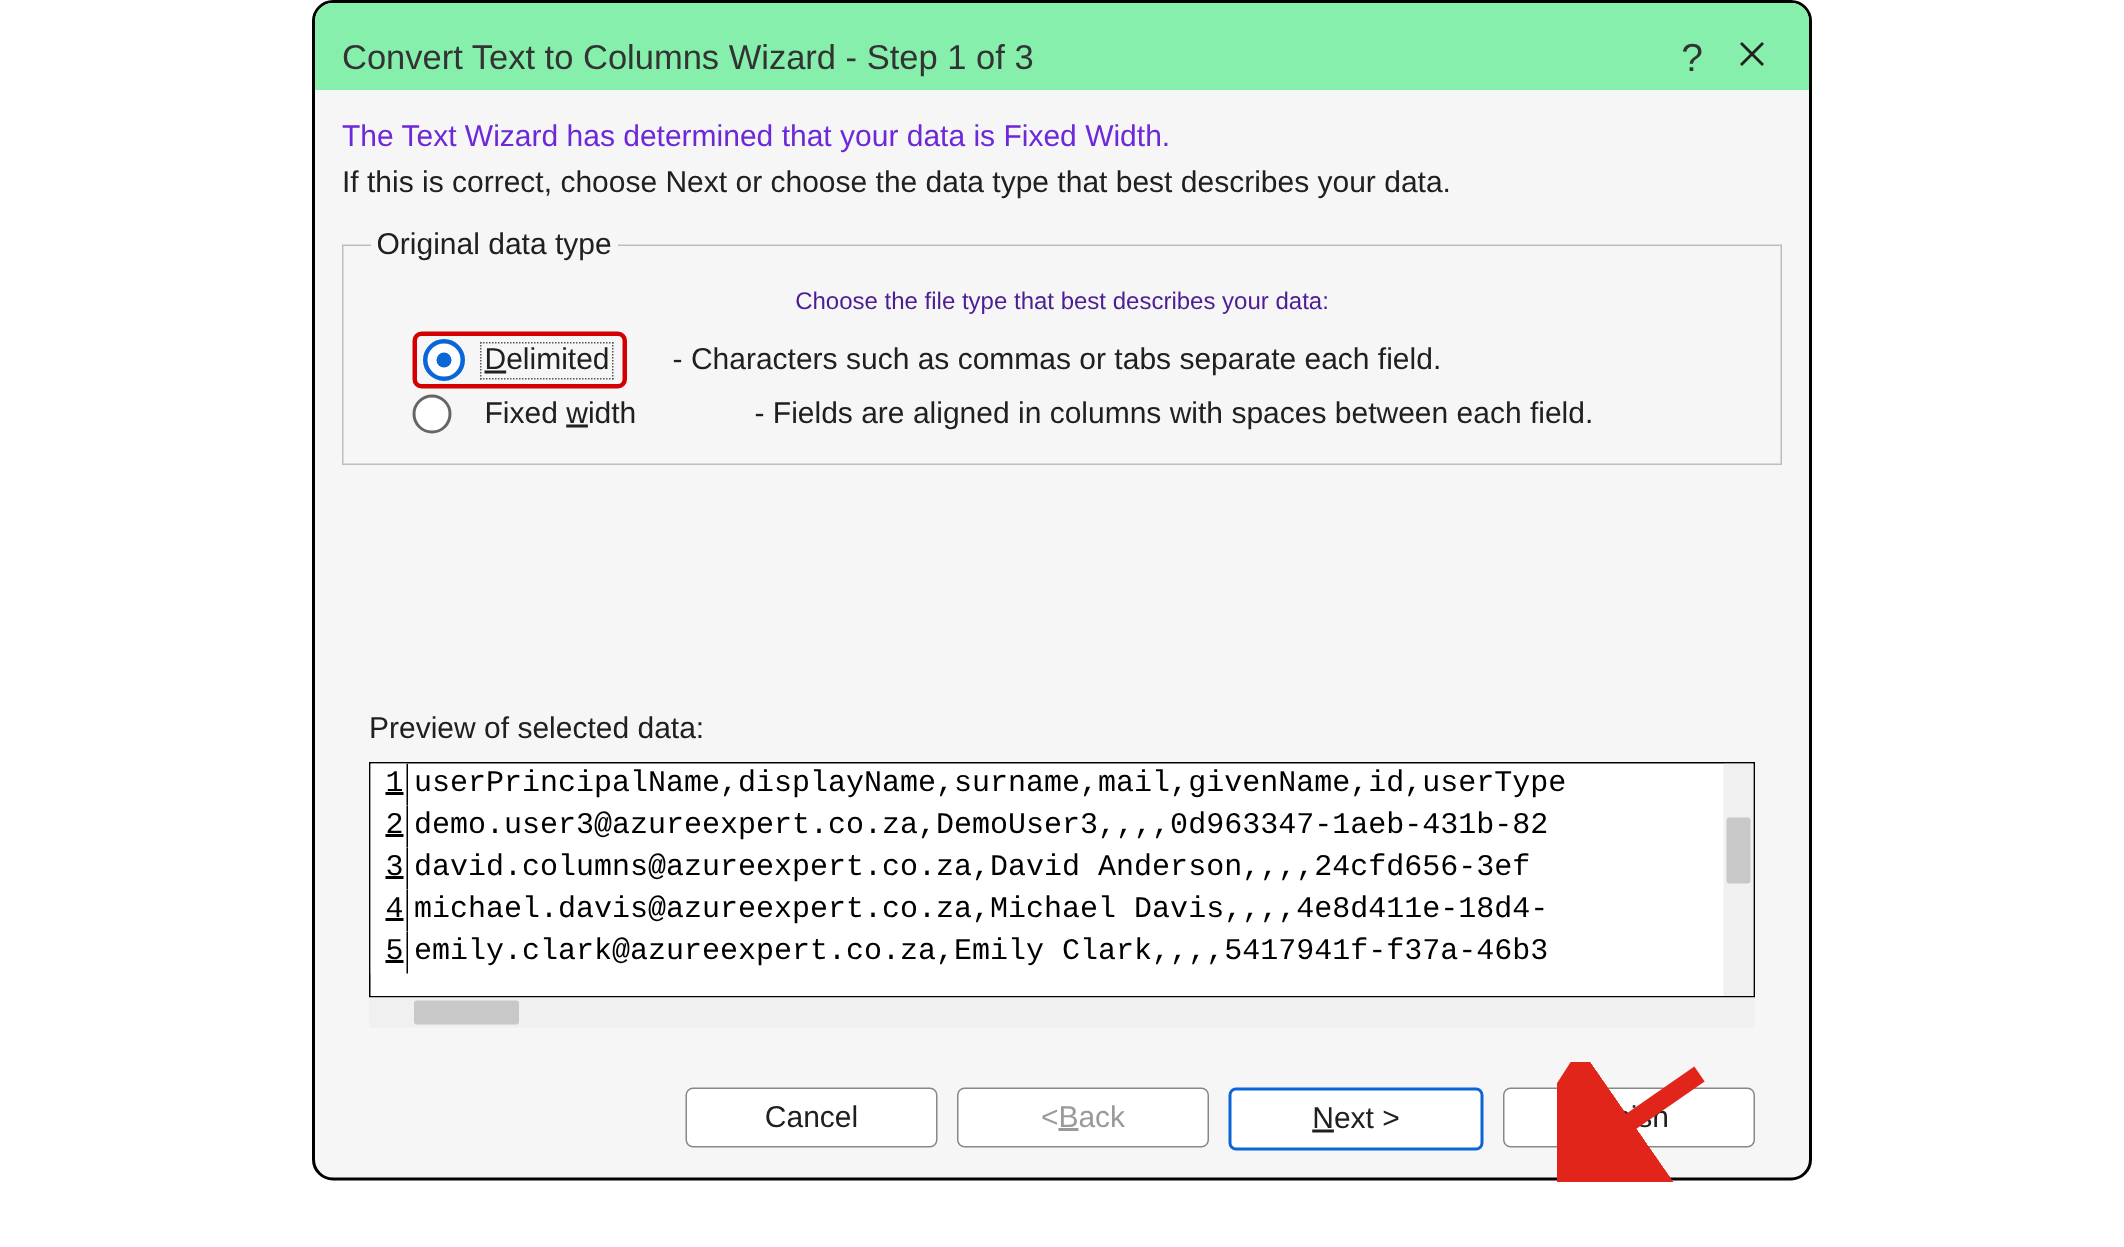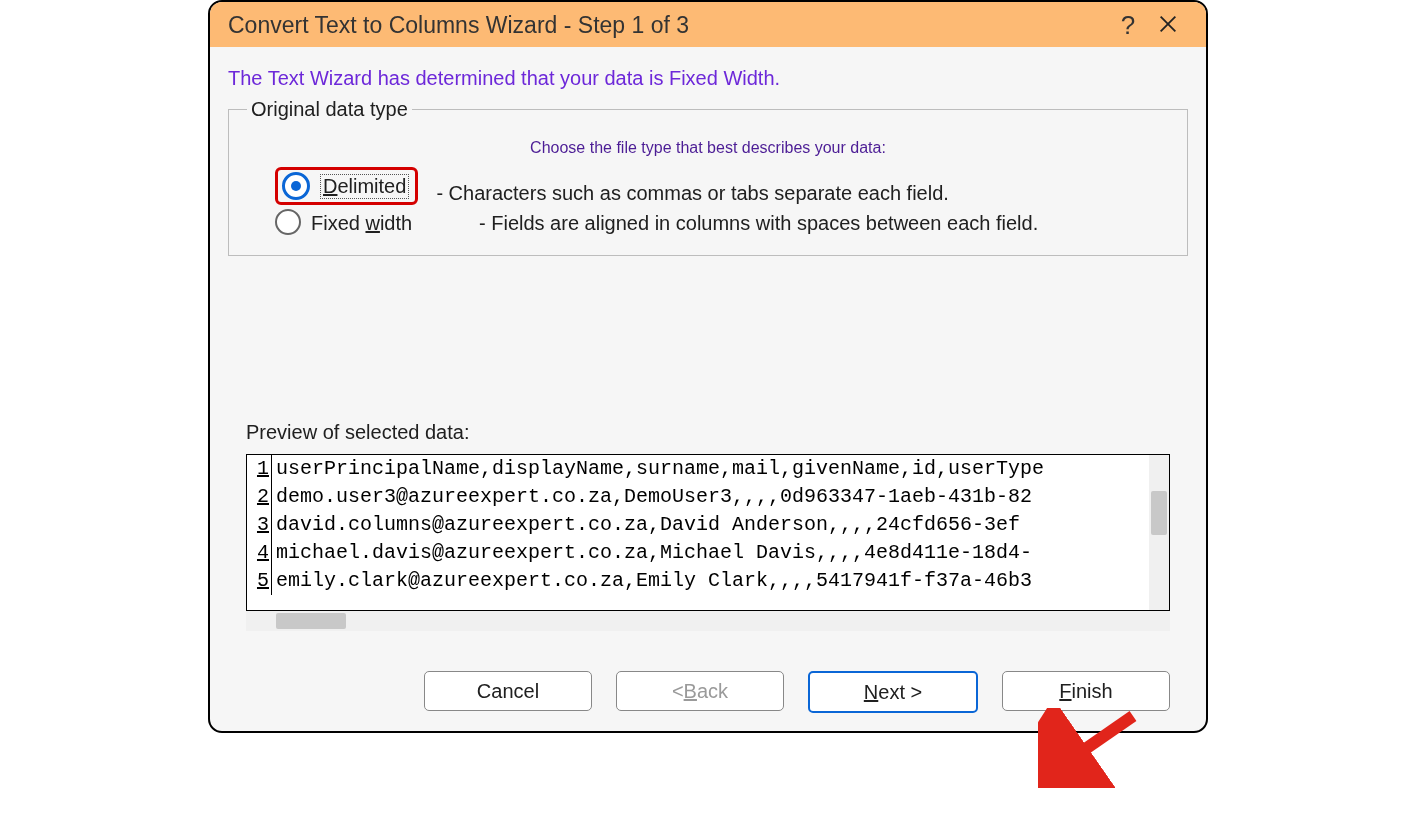--- a/index.html
+++ b/index.html
@@ -19,22 +19,22 @@
     border-radius: 14px;
     background: #f6f6f6;
     box-shadow: 0 0 0 1px rgba(0,0,0,0);
     margin-top: 0;
     box-sizing: border-box;
     overflow: hidden;
   }
   .titlebar {
     display: flex;
     align-items: center;
-    padding: 8px 18px 6px 18px;
-    background: #fdba74;
+    padding: 21px 18px 6px 18px;
+    background: #86efac;
   }
   .title {
     font-size: 23px;
     color: #333;
     flex: 1;
   }
   .help-icon {
     font-size: 26px;
     color: #333;
     width: 40px;
@@ -71,24 +71,25 @@
     padding: 0 4px;
   }
   .choose-text {
     font-size: 16px;
     color: #4c1d95;
     margin: 6px 0 10px 0;
     text-align: center;
   }
   .radio-row {
     display: flex;
-    align-items: flex-end;
+    align-items: center;
     margin: 4px 0 4px 28px;
     font-size: 20px;
     color: #202020;
+    gap: 12px;
   }
   .radio-outer {
     width: 22px;
     height: 22px;
     border-radius: 50%;
     border: 2px solid #666;
     display: flex;
     align-items: center;
     justify-content: center;
     margin-right: 10px;
@@ -191,21 +192,21 @@
     left: 30px;
     top: 2px;
     height: 16px;
     width: 70px;
     background: #c8c8c8;
     border-radius: 2px;
   }
   .button-row {
     display: flex;
     justify-content: flex-end;
-    gap: 24px;
+    gap: 13px;
     padding: 40px 18px 18px 18px;
   }
   .btn {
     min-width: 142px;
     height: 38px;
     background: #fff;
     border: 1px solid #888;
     border-radius: 5px;
     font-size: 20px;
     color: #202020;
@@ -243,20 +244,21 @@
     <div class="close-icon">
       <svg viewBox="0 0 24 24">
             <line x1="4" y1="4" x2="20" y2="20" stroke="#222" stroke-width="2"></line>
             <line x1="20" y1="4" x2="4" y2="20" stroke="#222" stroke-width="2"></line>
           </svg>
     </div>
   </div>
 
   <div class="body-area">
     <div class="intro1">The Text Wizard has determined that your data is Fixed Width.</div>
+    <div class="intro2">If this is correct, choose Next or choose the data type that best describes your data.</div>
 
     <fieldset class="group">
       <legend>Original data type</legend>
       <div class="choose-text">
         <span>Choose the file type that best describes your data:</span>
       </div>
 
       <div class="radio-row">
         <span class="highlight-box">
           <span class="radio-outer selected">

